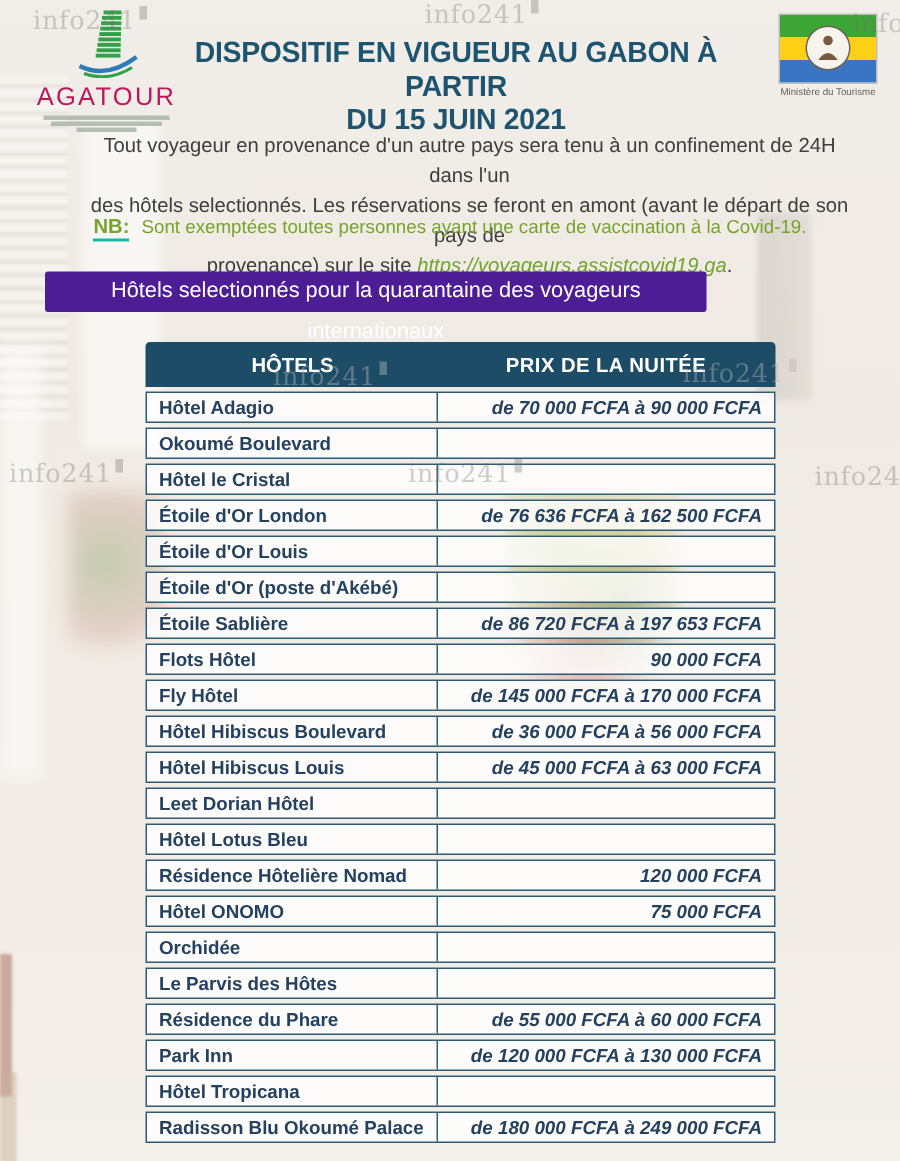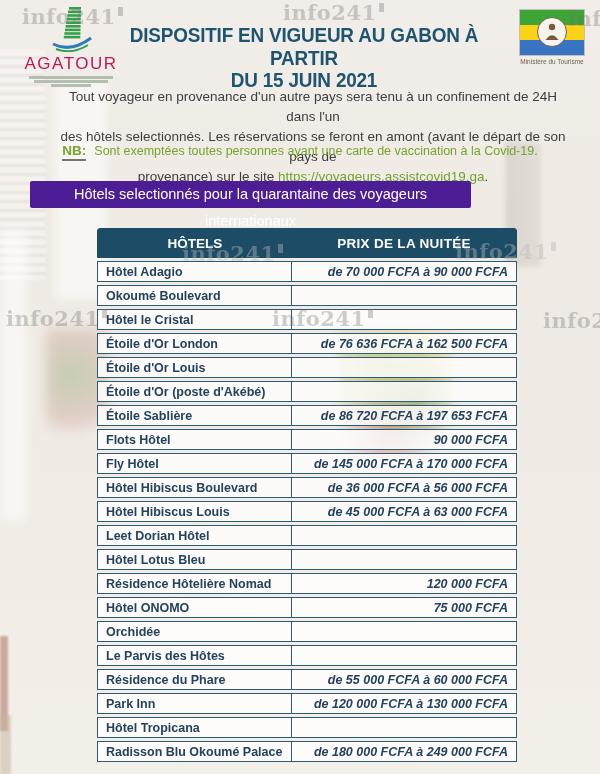--- a/index.html
+++ b/index.html
@@ -25,21 +25,21 @@
       radial-gradient(circle at 30% 30%,rgba(150,170,60,.8),transparent 55%),
       radial-gradient(circle at 65% 55%,rgba(90,130,50,.8),transparent 50%),
       radial-gradient(circle at 45% 75%,rgba(180,50,40,.7),transparent 45%),
       radial-gradient(circle at 75% 25%,rgba(210,180,60,.6),transparent 50%);
     filter:blur(4px);opacity:.6;}
   .bg-corner-strip{left:0;top:636px;width:8px;height:95px;background:#a05544;opacity:.45;filter:blur(1px);}
   .bg-corner-strip2{left:0;top:715px;width:11px;height:60px;background:#c8b49e;opacity:.5;filter:blur(1px);}
 
   
   .wm{position:absolute;z-index:10;pointer-events:none;white-space:nowrap;
-    font-family:"DejaVu Serif",serif;font-weight:bold;font-size:21px;
+    font-family:"DejaVu Serif",serif;font-weight:normal;font-size:17px;
     color:rgba(115,115,115,.34);letter-spacing:.5px;}
   .wm::after{content:"";display:inline-block;width:5px;height:9px;background:currentColor;
     margin-left:2px;vertical-align:super;}
   .wm-light{color:rgba(185,185,185,.42);}
 
   
   .agatour{position:absolute;left:18px;top:6px;width:106px;text-align:center;z-index:3;}
   .agatour-name{color:#be185d;font-weight:normal;font-size:17px;letter-spacing:1.5px;margin-top:-2px;}
   .agatour-tagline{margin-top:2px;}
   .agatour-tagline .tl{height:2.5px;background:#9fae9f;margin:1.5px auto;opacity:.75;}
@@ -54,24 +54,24 @@
     background:linear-gradient(180deg,#3da535 0 33.3%,#fcd116 33.3% 66.6%,#3a75c4 66.6% 100%);
     box-shadow:0 0 0 1px rgba(120,120,120,.4);}
   .emblem{position:absolute;left:17px;top:7px;width:30px;height:30px;border-radius:50%;
     background:#f7f4ed;border:1px solid #6b6157;box-sizing:border-box;
     display:flex;align-items:center;justify-content:center;}
   .ministry-label{font-size:6.5px;color:#6b6158;margin-top:3px;}
 
   
   .intro{position:absolute;left:40px;top:87px;width:520px;z-index:3;text-align:center;
     font-size:13.5px;line-height:1.48;color:#3e3d3f;margin-left:13px;}
-  .intro .link{color:#6fa42e;}
+  .intro .link{color:#6fa42e;font-style:italic;}
   .nb-line{position:absolute;left:0;top:143px;width:100%;z-index:3;text-align:center;
     font-size:12.5px;color:#76a42d;}
-  .nb-label{font-weight:bold;font-size:13.5px;border-bottom:2px solid #737373;padding-bottom:1px;margin-right:8px;}
+  .nb-label{font-weight:bold;font-size:13.5px;border-bottom:2px solid #14b8a6;padding-bottom:1px;margin-right:8px;}
 
   
   .banner{position:absolute;left:30px;top:181px;width:441px;height:27px;z-index:3;
     background:#4c1d95;color:#ffffff;font-size:14.5px;text-align:center;line-height:27px;border-radius:2px;}
 
   
   .hotel-table{position:absolute;left:97px;top:228px;width:420px;z-index:4;}
   .t-head{display:flex;height:30px;margin-bottom:3px;background:#1d4c66;border:1px solid #1d4c66;
     border-radius:3px 3px 0 0;box-sizing:border-box;color:#fff;font-weight:bold;font-size:13.5px;
     align-items:center;}

